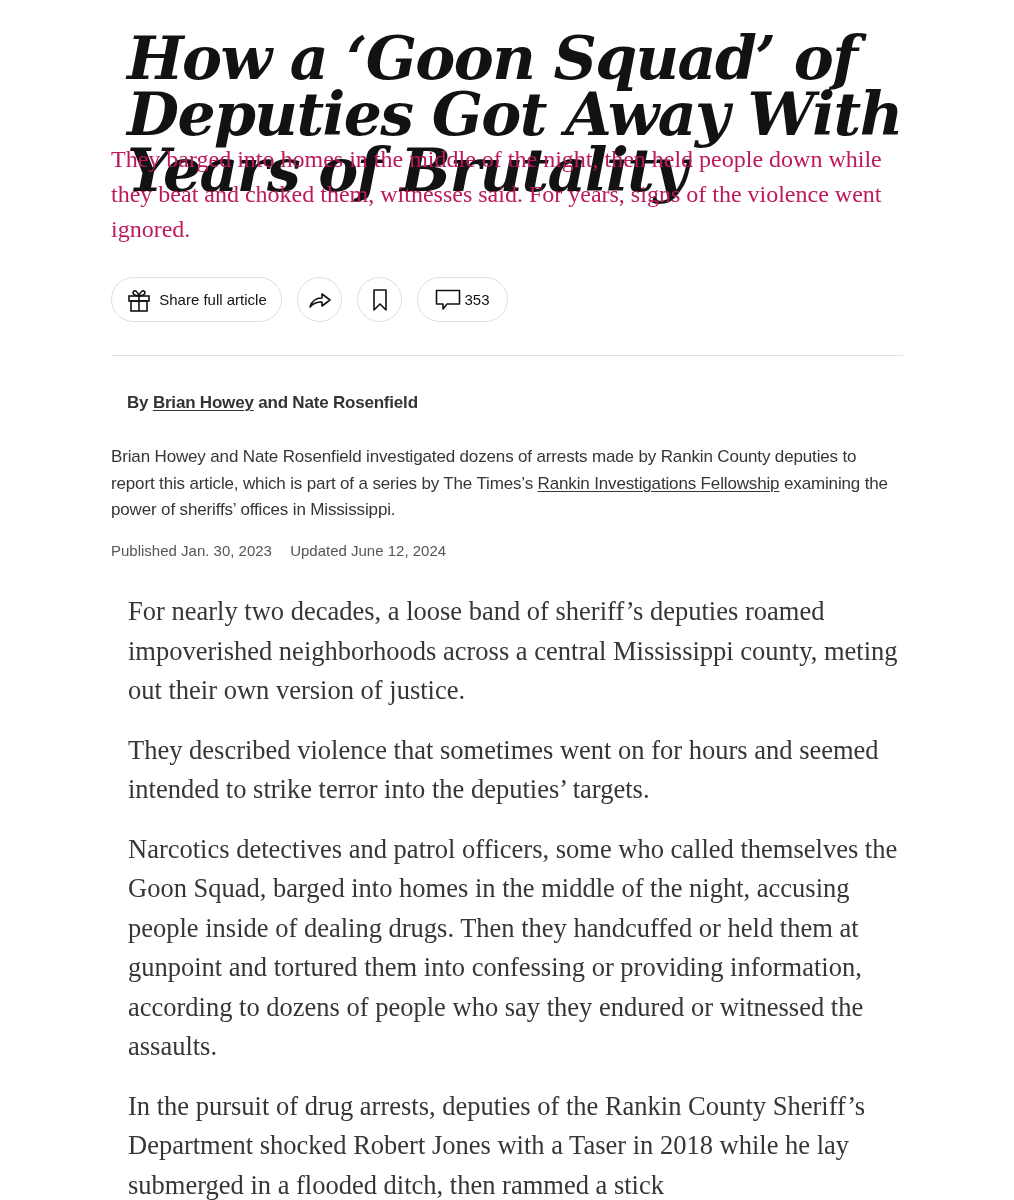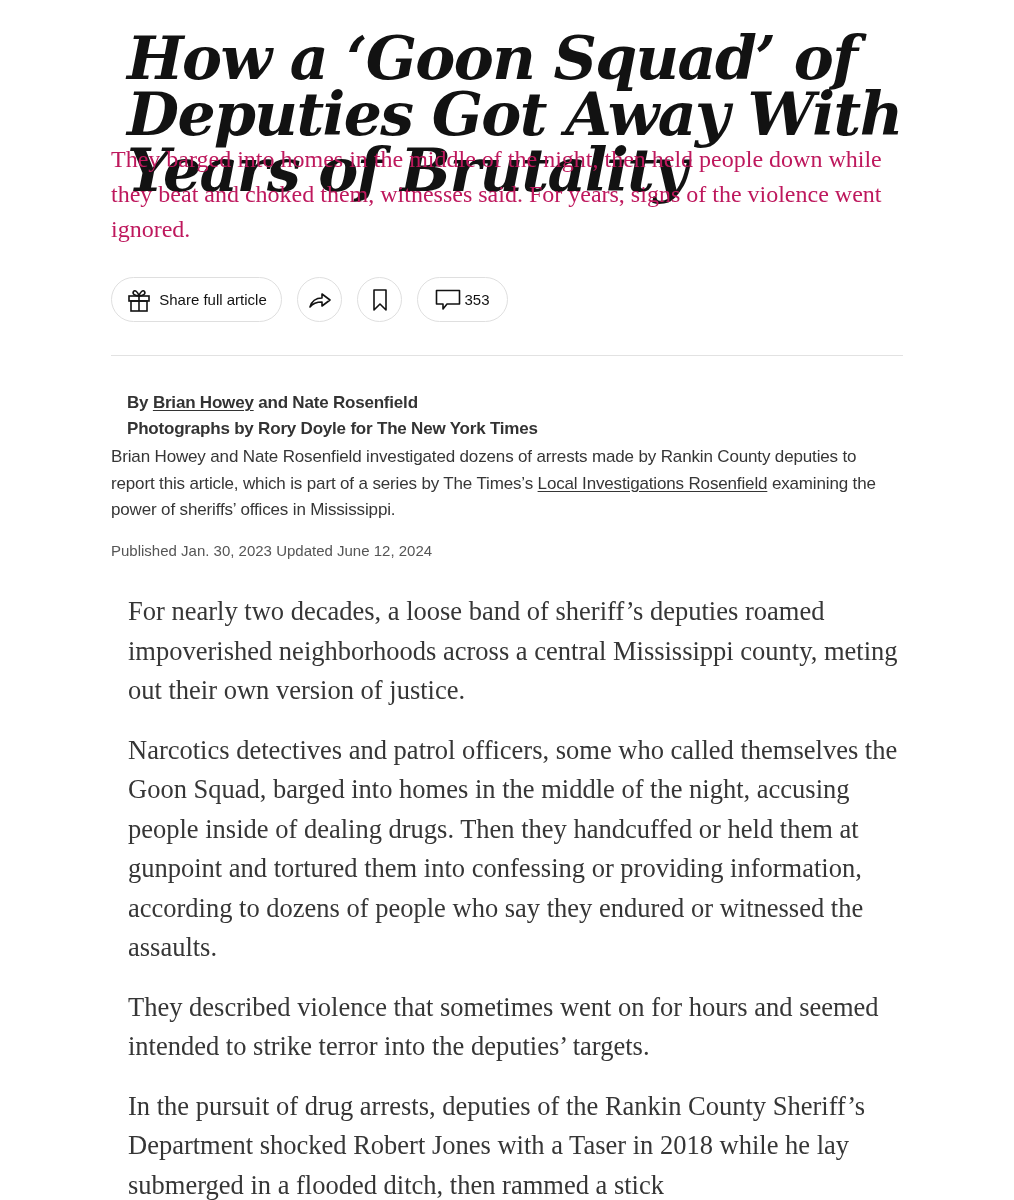--- a/index.html
+++ b/index.html
@@ -37,21 +37,21 @@
   .byline a, .note a { color: inherit; text-decoration: underline; text-underline-offset: 2px; text-decoration-thickness: 1px; }
   .note {
     position: absolute; left: 0; top: 444px; width: 790px;
     font-family: "Liberation Sans", sans-serif; font-size: 17px; line-height: 26.5px; color: #363636;
     letter-spacing: -0.15px;
   }
   .dates {
     position: absolute; left: 0; top: 540px;
     font-family: "Liberation Sans", sans-serif; font-size: 15px; line-height: 22px; color: #555;
   }
-  .dates span + span { }
+  .dates span + span { margin-left: 14px; }
   .body {
     position: absolute; left: 0; top: 592px; width: 792px;
     font-family: "Liberation Serif", "DejaVu Serif", serif;
     font-size: 26.5px; line-height: 39.5px; color: #363636;
   }
   .body p { margin: 0 0 20px 17px; }
 </style>
 </head>
 <body>
 
@@ -98,33 +98,32 @@
 
   <div class="rule"></div>
 
   <div class="byline">
     <div>
       <span>By</span>
       <a>Brian Howey</a>
       <span>and</span>
       <span>Nate Rosenfield</span>
     </div>
-    <div>Photographs by Rory Doyle for The New York Times</div>
   </div>
 
   <div class="note">
     <span>Brian Howey and Nate Rosenfield investigated dozens of arrests made by Rankin County deputies to report this article, which is part of a series by The Times’s</span>
-    <a>Local Investigations Rosenfield</a>
+    <a>Rankin Investigations Fellowship</a>
     <span>examining the power of sheriffs’ offices in Mississippi.</span>
   </div>
 
   <div class="dates">
     <span>Published Jan. 30, 2023</span>
     <span>Updated June 12, 2024</span>
   </div>
 
   <div class="body">
     <p>For nearly two decades, a loose band of sheriff’s deputies roamed impoverished neighborhoods across a central Mississippi county, meting out their own version of justice.</p>
+    <p>They described violence that sometimes went on for hours and seemed intended to strike terror into the deputies’ targets.</p>
     <p>Narcotics detectives and patrol officers, some who called themselves the Goon Squad, barged into homes in the middle of the night, accusing people inside of dealing drugs. Then they handcuffed or held them at gunpoint and tortured them into confessing or providing information, according to dozens of people who say they endured or witnessed the assaults.</p>
-    <p>They described violence that sometimes went on for hours and seemed intended to strike terror into the deputies’ targets.</p>
     <p>In the pursuit of drug arrests, deputies of the Rankin County Sheriff’s Department shocked Robert Jones with a Taser in 2018 while he lay submerged in a flooded ditch, then rammed a stick</p>
   </div>
 </div>
 
 </body></html>

